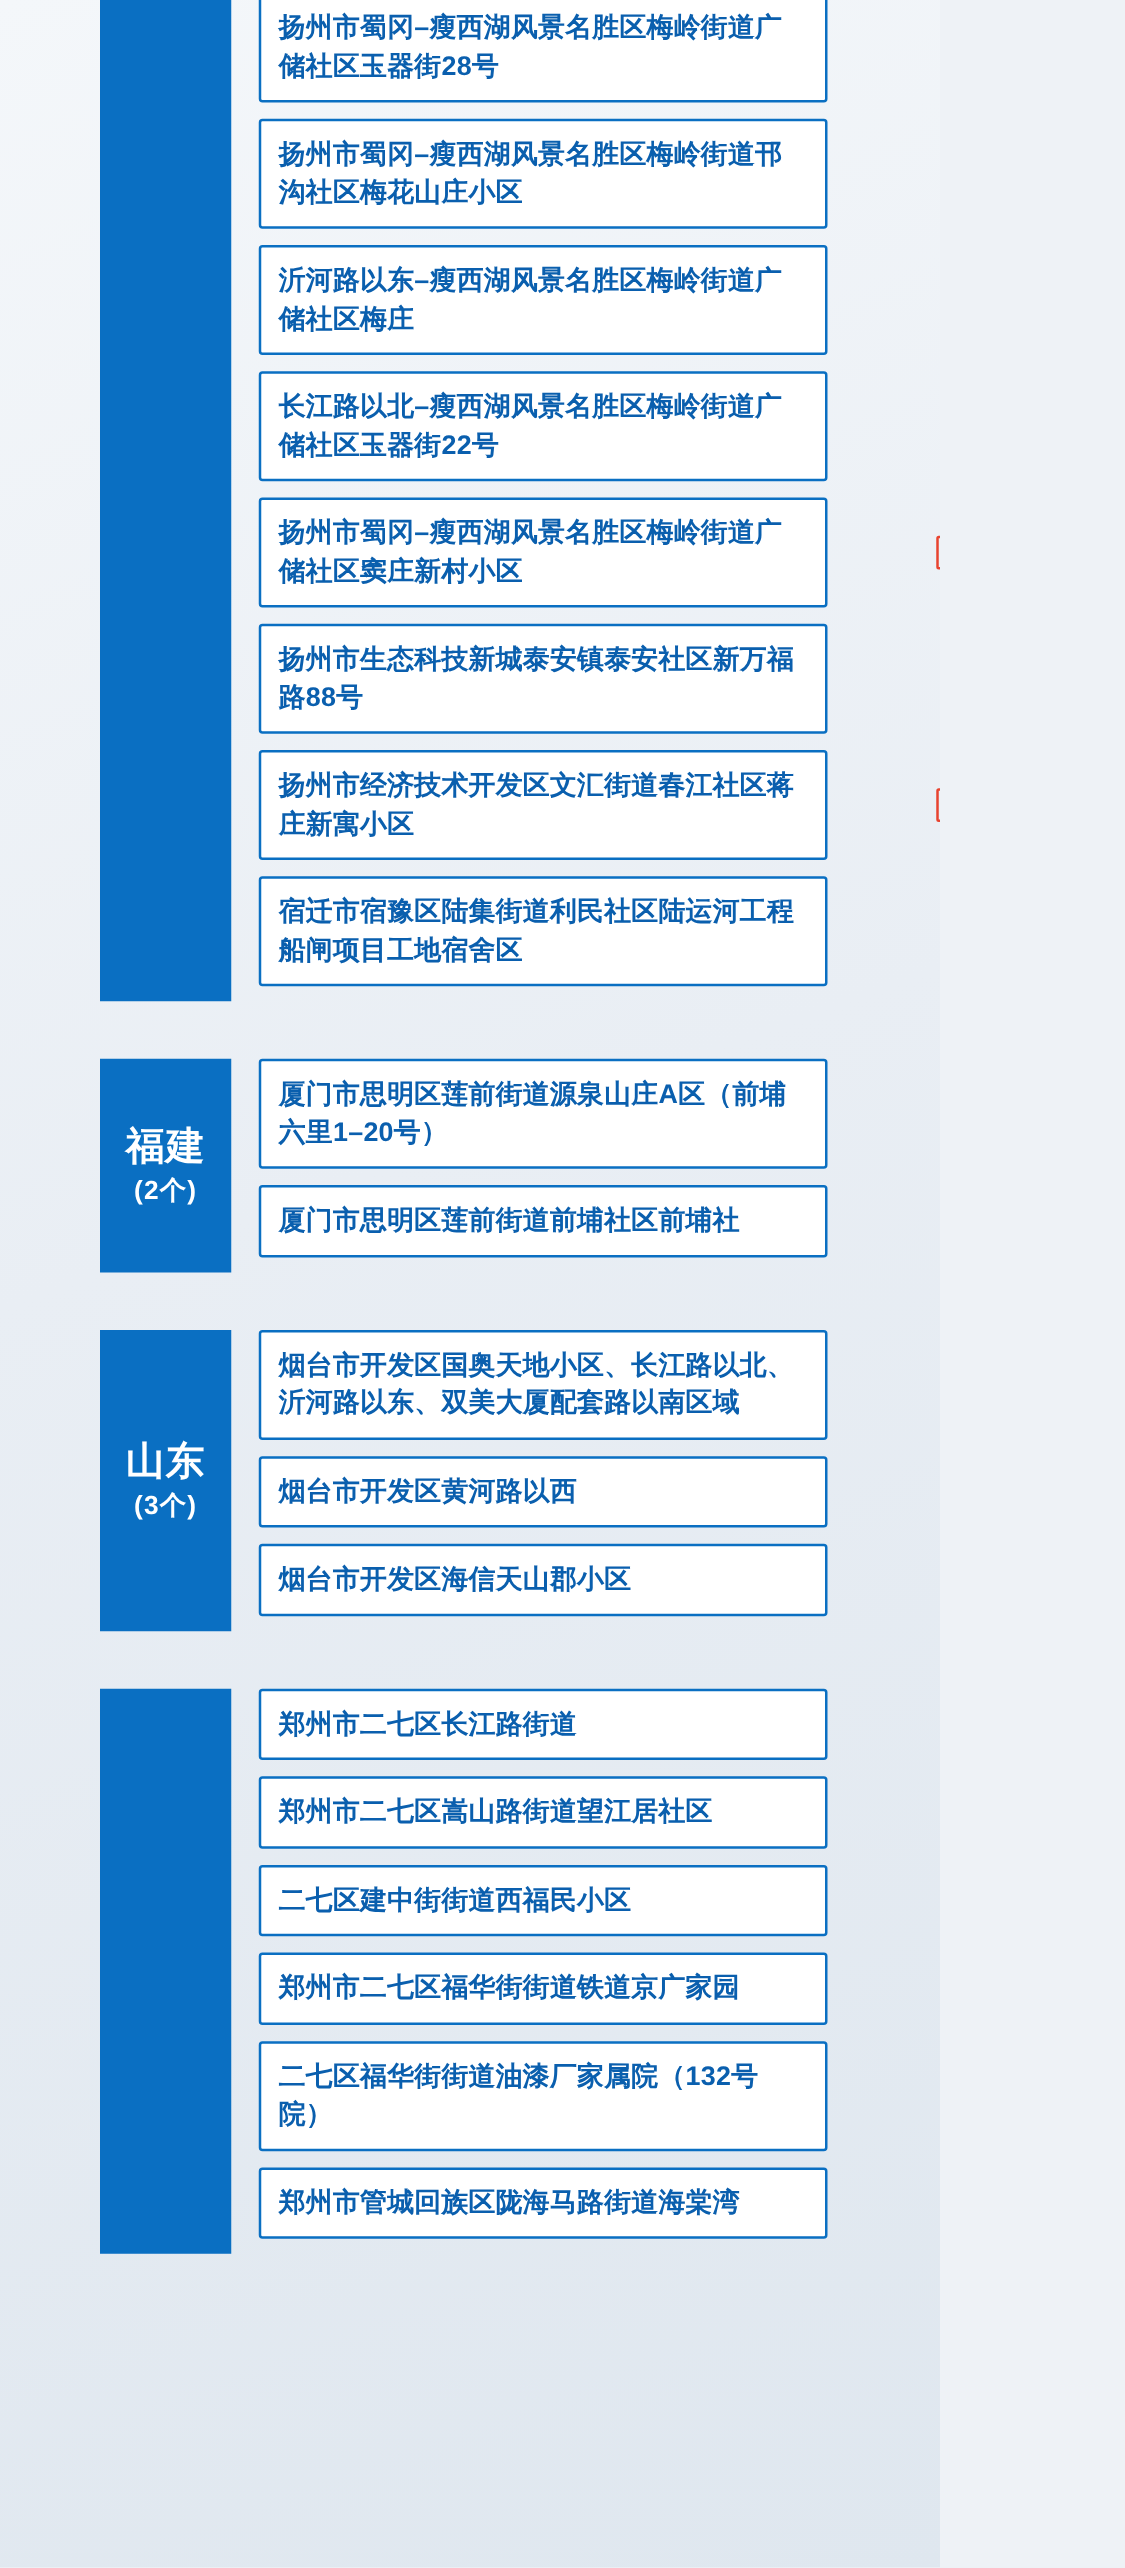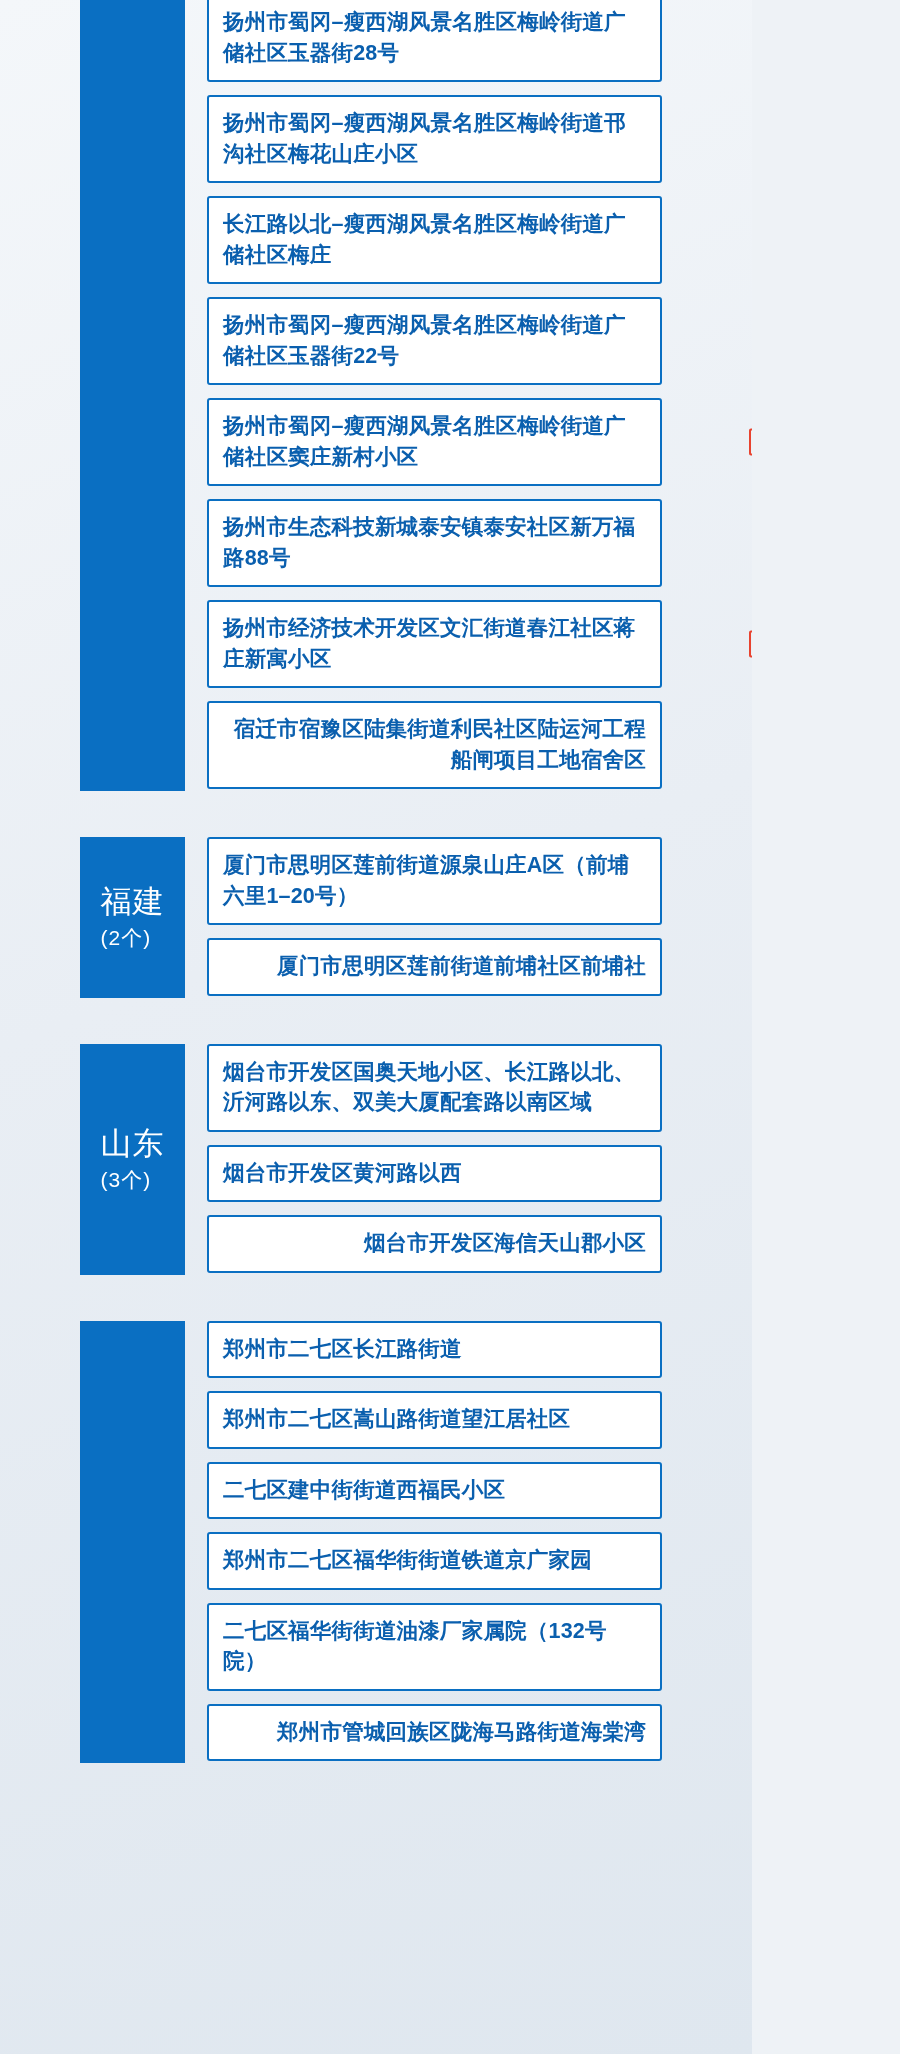--- a/index.html
+++ b/index.html
@@ -47,22 +47,22 @@
     flex: 0 0 105px;
     display: flex;
     align-items: center;
     justify-content: center;
     background: #0a6fc2;
     margin-left: 80px;
     box-sizing: border-box;
   }
   .prov-inner {
     color: #ffffff;
-    text-align: left;
-    font-weight: normal;
+    text-align: center;
+    font-weight: bold;
     line-height: 1.12;
     letter-spacing: 1px;
   }
   .prov-name {
     font-size: 31px;
     display: block;
   }
   .prov-count {
     font-size: 21px;
     display: block;
@@ -78,22 +78,21 @@
     box-sizing: border-box;
   }
 
   .row {
     position: relative;
     display: flex;
     align-items: center;
     margin-bottom: 13px;
   }
   .row:last-child {
-    margin-bottom: 2px;
-    text-align: right;
+    margin-bottom: 12px;
   }
   .row-box {
     flex: 1;
     border: 2px solid #0a6fc2;
     background: #ffffff;
     border-radius: 3px;
     padding: 11px 14px 12px 14px;
     color: #0a5fae;
     font-size: 21.5px;
     font-weight: bold;
@@ -134,24 +133,24 @@
           <div class="prov-inner"></div>
         </div>
         <div class="rows-col">
           <div class="row">
             <div class="row-box">扬州市蜀冈–瘦西湖风景名胜区梅岭街道广储社区玉器街28号</div>
           </div>
           <div class="row">
             <div class="row-box">扬州市蜀冈–瘦西湖风景名胜区梅岭街道邗沟社区梅花山庄小区</div>
           </div>
           <div class="row">
-            <div class="row-box">长江路以北–瘦西湖风景名胜区梅岭街道广储社区梅庄</div>
-          </div>
-          <div class="row">
-            <div class="row-box">扬州市蜀冈–瘦西湖风景名胜区梅岭街道广储社区玉器街22号</div>
+            <div class="row-box">沂河路以东–瘦西湖风景名胜区梅岭街道广储社区梅庄</div>
+          </div>
+          <div class="row">
+            <div class="row-box">长江路以北–瘦西湖风景名胜区梅岭街道广储社区玉器街22号</div>
           </div>
           <div class="row">
             <div class="row-box">扬州市蜀冈–瘦西湖风景名胜区梅岭街道广储社区窦庄新村小区</div>
             <div class="new-badge">新</div>
           </div>
           <div class="row">
             <div class="row-box">扬州市生态科技新城泰安镇泰安社区新万福路88号</div>
           </div>
           <div class="row">
             <div class="row-box">扬州市经济技术开发区文汇街道春江社区蒋庄新寓小区</div>

